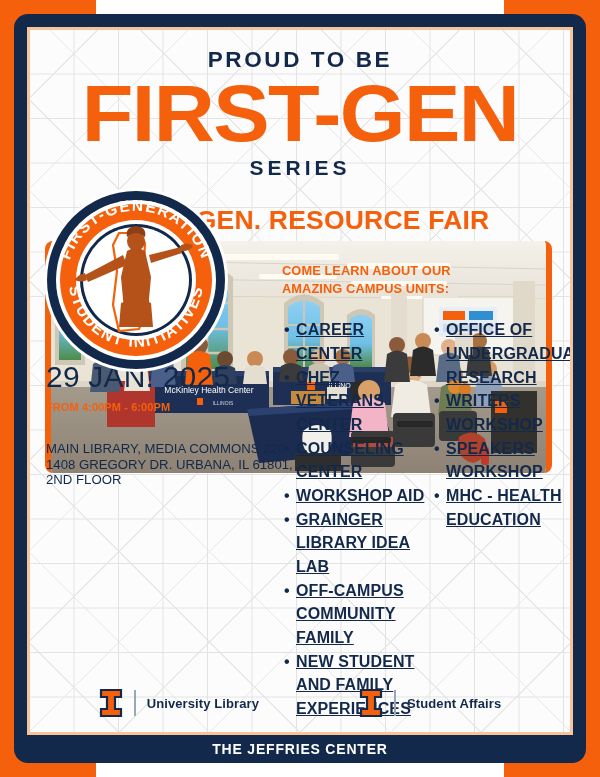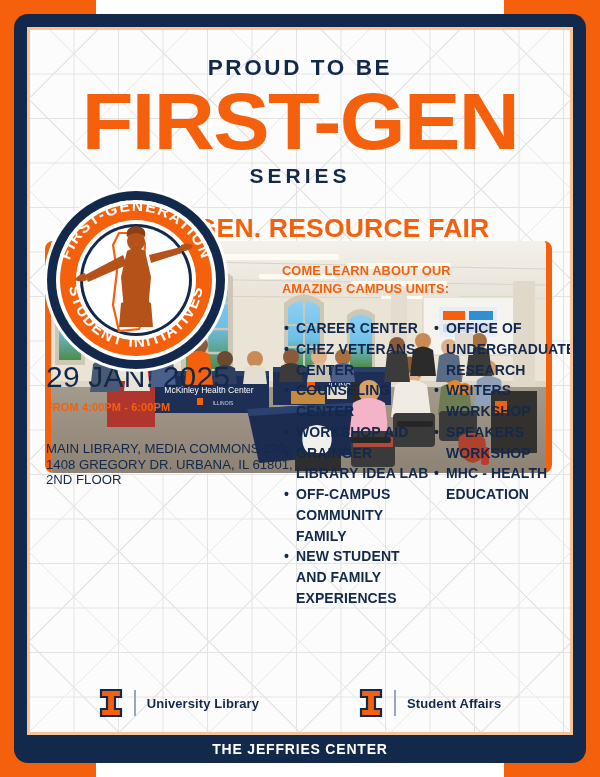--- a/index.html
+++ b/index.html
@@ -58,21 +58,21 @@
 
   .inner { position:absolute; inset:0; }
 
   
   .proud {
     text-align:center;
     color:#13294B;
     font-weight:bold;
     font-size:22.5px;
     letter-spacing:2.6px;
-    margin-top:25px;
+    margin-top:17px;
   }
   .firstgen {
     text-align:center;
     color:#F4600C;
     font-weight:bold;
     font-size:79px;
     letter-spacing:-1.5px;
     line-height:0.93;
     margin-top:4px;
     transform:scaleX(1.07);
@@ -128,23 +128,23 @@
   .units { position:absolute; left:252px; top:232px; width:280px; }
   .units-head {
     color:#F4600C; font-weight:bold; font-size:12.8px; line-height:1.42;
     letter-spacing:0.1px;
   }
   .cols { display:flex; margin-top:20px; gap:0px; }
   .col-a { width:150px; }
   .col-b { width:130px; }
   ul.unit-list { list-style:none; }
   ul.unit-list li {
-    color:#13294B; font-weight:bold; font-size:14px;
+    color:#13294B; font-weight:bold; font-size:16px;
     line-height:1.48; position:relative; padding-left:14px;
-    margin-bottom:0px; letter-spacing:0.1px;
+    margin-bottom:0px; letter-spacing:0.1px;text-decoration:underline;
   }
   ul.unit-list li::before {
     content:"\2022"; position:absolute; left:2px; top:0; color:#13294B;
   }
 
   
   .footer-logos {
     position:absolute; left:0; right:0; bottom:14px;
     display:flex; justify-content:center; align-items:center; gap:100px;
   }

